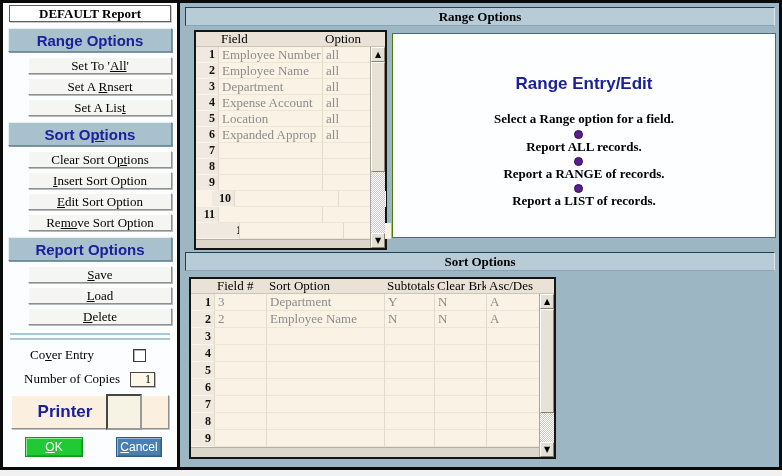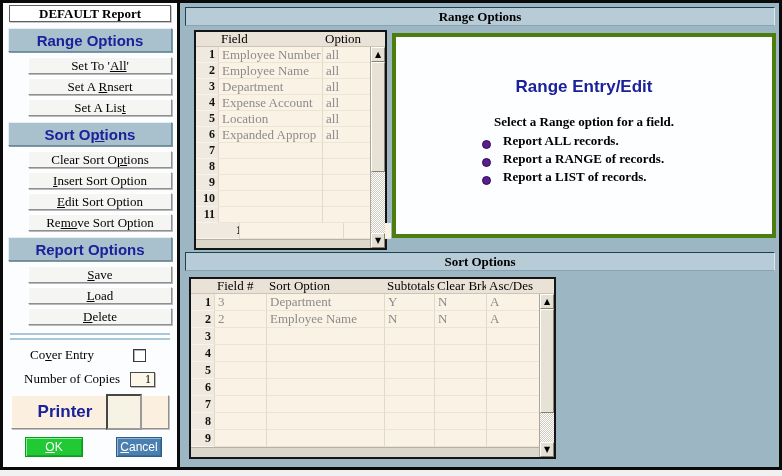--- a/index.html
+++ b/index.html
@@ -136,32 +136,32 @@
     cursor: pointer;
   }
   .g-thumb {
     flex: none; background: #e6e2d6;
     border: 1px solid; border-color: #ffffff #86826f #86826f #ffffff;
   }
   #range-grid .g-thumb { height: 110px; }
   #sort-grid  .g-thumb { height: 104px; }
   .g-track { flex: 1; background: repeating-conic-gradient(#ffffff 0% 25%, #cfcbbf 0% 50%) 0 0 / 2px 2px; }
 
-  .info { position: absolute; border: 4px solid #4d7c0f; }
+  .info { position: absolute; border: 1px solid #4d7c0f; }
   #range-info { left: 212px; top: 30px;  width: 384px; height: 205px; background: #fdfeff; }
   #sort-info  { left: 382px; top: 274px; width: 214px; height: 186px; background: #f3f8fa; }
   .info h2 {
     text-align: center; font-family: "Liberation Sans", sans-serif;
     font-weight: bold; color: var(--navy, #1b219a);
   }
   #range-info h2 { margin-top: 40px; font-size: 17px; }
   #sort-info  h2 { margin-top: 30px; font-size: 16px; }
   .prompt { margin-top: 17px; text-align: center; font-weight: bold; font-size: 13px; color: #000; }
   .bullets { list-style: none; margin: 3px auto 0; width: 204px; }
-  .bullets li { display: flex; align-items: flex-end; margin-top: 2px; font-weight: bold; font-size: 13px; color: #000; }
+  .bullets li { display: flex; align-items: center; margin-top: 2px; font-weight: bold; font-size: 13px; color: #000; flex-direction: column; }
   .bullet-dot {
     width: 9px; height: 9px; border-radius: 50%; flex: none;
     background: var(--purple, #5b1e8e); border: 1px solid #2e0a52; margin-right: 12px;
   }
   .bottom-strip { position: absolute; left: 0; top: 470px; width: 782px; height: 6px; background: #f1f1f1; }
 </style>
 </head>
 <body>
 
 <div class="screen">
@@ -266,21 +266,21 @@
                 <div class="g-num" style="width: 22px; line-height: 15px;">8</div>
                 <div class="g-cell" style="width: 104px; line-height: 15px;"></div>
                 <div class="g-cell" style="width: 48px; line-height: 15px;"></div>
               </div>
               <div class="g-row" style="height: 16px;">
                 <div class="g-num" style="width: 22px; line-height: 15px;">9</div>
                 <div class="g-cell" style="width: 104px; line-height: 15px;"></div>
                 <div class="g-cell" style="width: 48px; line-height: 15px;"></div>
               </div>
               <div class="g-row" style="height: 16px;">
-                <div class="g-num" style="width: 22px; line-height: 15px;">10</div>
+                <div class="g-num" style="width: 22px; line-height: 15px; margin-left: 16px;">10</div>
                 <div class="g-cell" style="width: 104px; line-height: 15px;"></div>
                 <div class="g-cell" style="width: 48px; line-height: 15px;"></div>
               </div>
               <div class="g-row" style="height: 16px;">
                 <div class="g-num" style="width: 22px; line-height: 15px;">11</div>
                 <div class="g-cell" style="width: 104px; line-height: 15px;"></div>
                 <div class="g-cell" style="width: 48px; line-height: 15px;"></div>
               </div>
               <div class="g-row" style="height: 16px;">
                 <div class="g-num" style="width: 22px; line-height: 15px; padding-left: 40px;">12</div>

